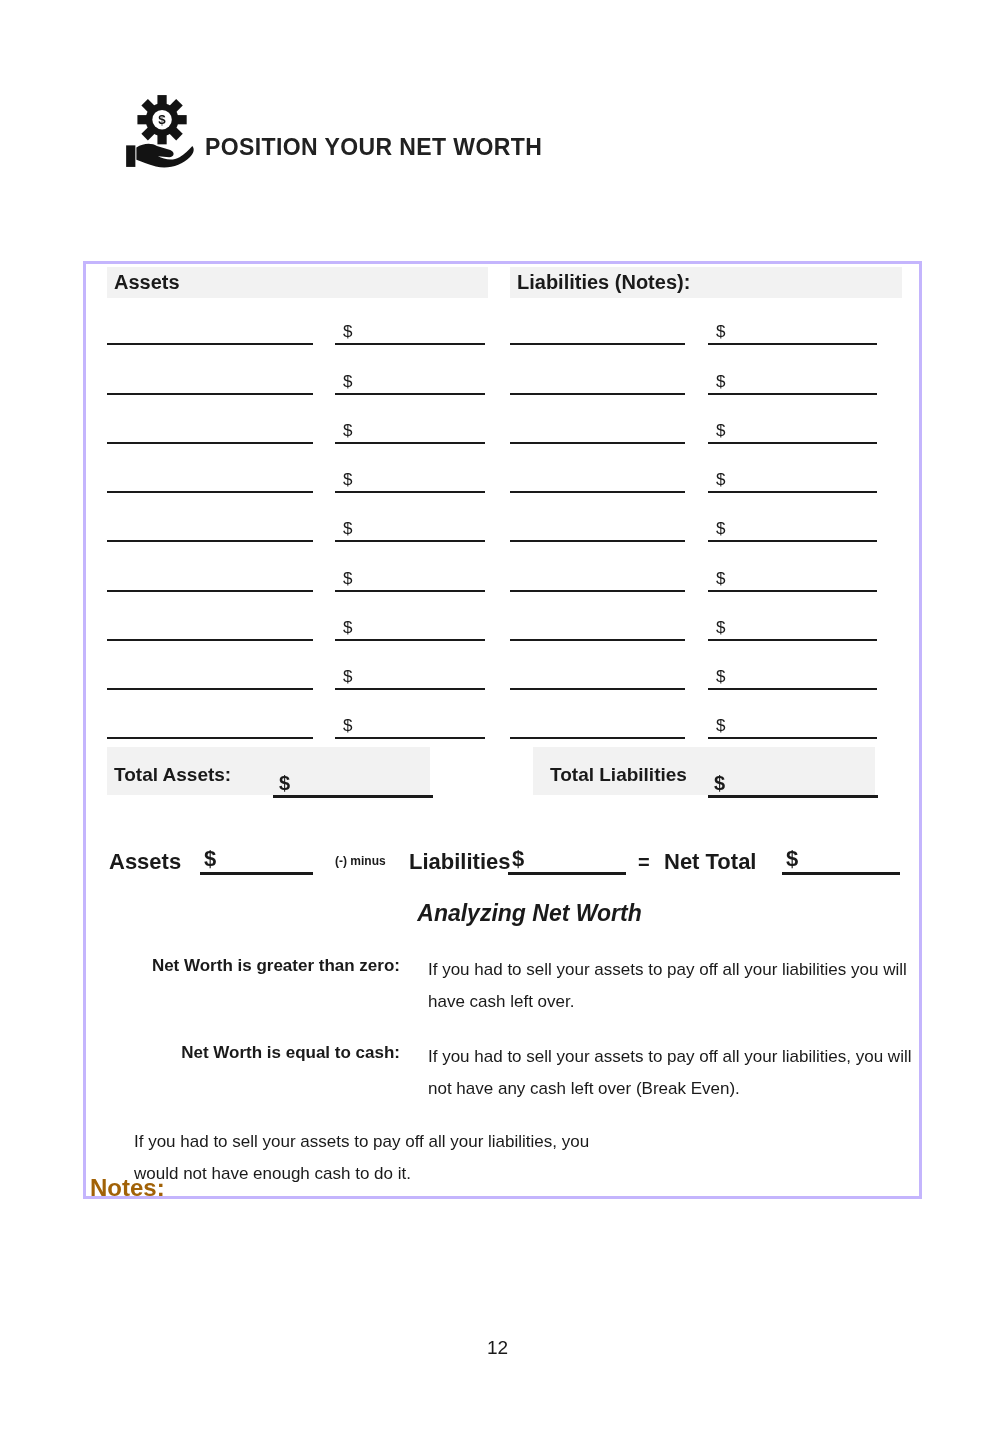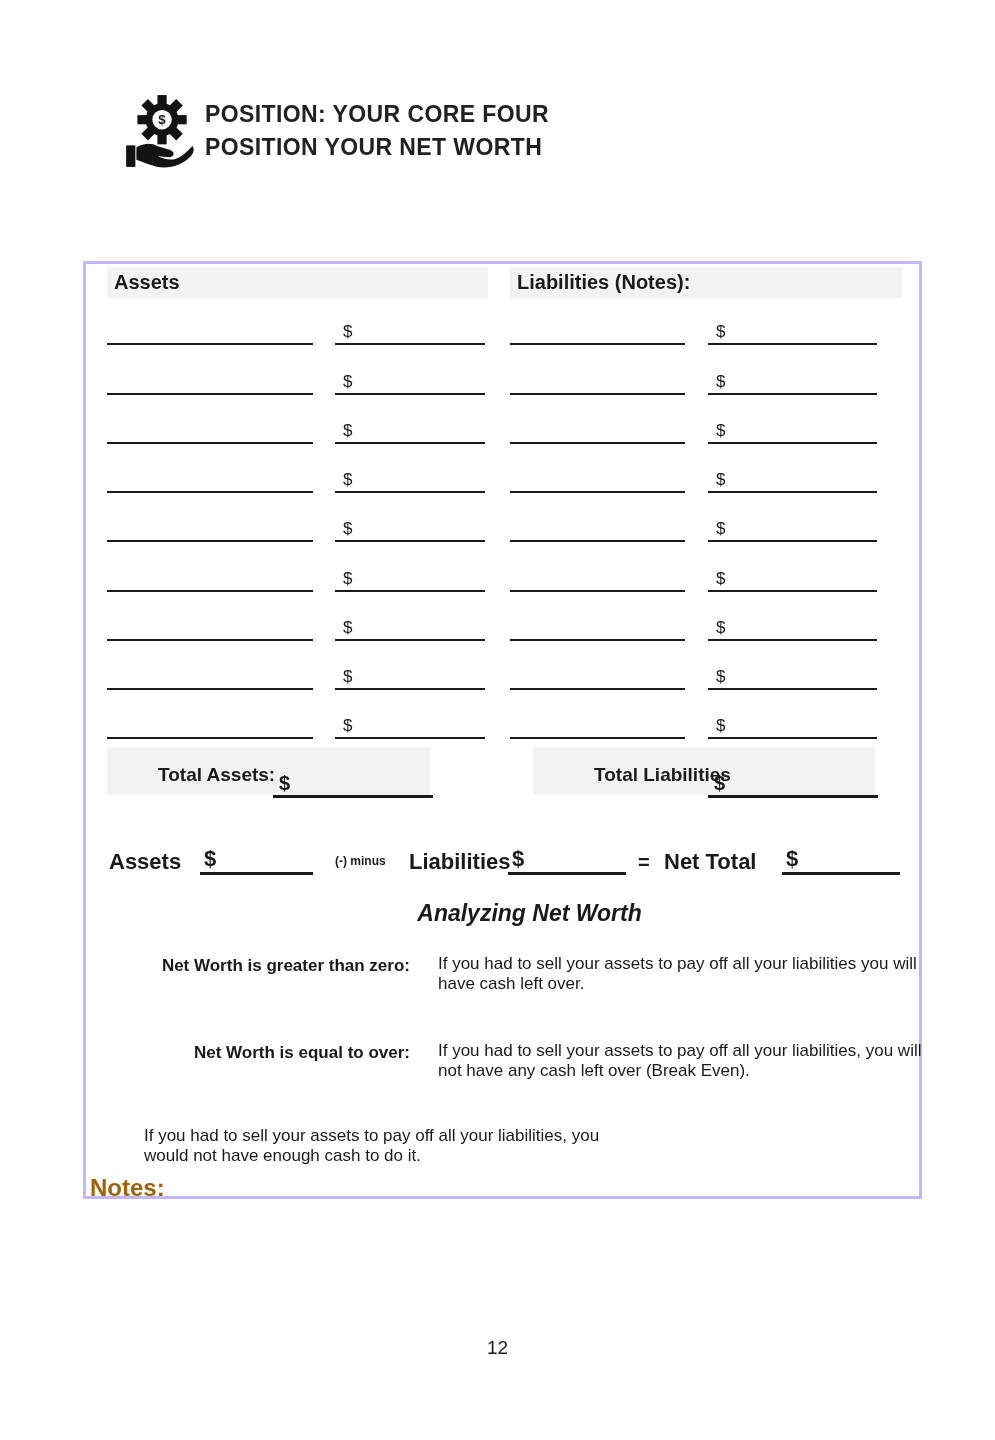--- a/index.html
+++ b/index.html
@@ -24,21 +24,21 @@
   .name-a{left:21px;width:206px;height:30px;}
   .amt-a{left:249px;width:150px;}
   .name-l{left:424px;width:175px;height:30px;}
   .amt-l{left:622px;width:169px;}
   .amt{height:28px;display:flex;align-items:flex-end;}
   .amt .ds{font-size:17px;line-height:22px;padding-left:8px;}
   
   .tband{position:absolute;top:483px;height:48px;background:#f2f2f2;}
   .tband-a{left:21px;width:323px;}
   .tband-l{left:447px;width:342px;}
-  .tlabel{position:absolute;font-size:19px;font-weight:bold;top:500px;margin-left:44px;}
+  .tlabel{position:absolute;font-size:19px;font-weight:bold;top:500px;}
   .tlabel-a{left:28px;}
   .tlabel-l{left:464px;}
   .tline{position:absolute;border-bottom:3px solid #1a1a1a;height:32px;display:flex;align-items:flex-end;
          font-size:20px;font-weight:bold;top:499px;}
   .tline-a{left:187px;width:160px;}
   .tline-l{left:622px;width:170px;}
   .tline .ds{padding-left:6px;line-height:24px;}
   
   .formula{position:absolute;left:0;top:574px;width:100%;height:37px;}
   .fpiece{position:absolute;bottom:0;font-weight:bold;}
@@ -50,24 +50,24 @@
   .f-nw{left:578px;}
   .fline{position:absolute;bottom:0;border-bottom:3px solid #1a1a1a;height:30px;display:flex;align-items:flex-end;
          font-size:22px;font-weight:bold;}
   .fline .ds{padding-left:4px;line-height:26px;}
   .f-aline{left:114px;width:113px;}
   .f-lline{left:422px;width:118px;}
   .f-nwline{left:696px;width:118px;}
   
   .an-title{position:absolute;left:0;top:636px;width:100%;text-align:center;
             font-size:23px;font-weight:bold;font-style:italic;padding-left:27px;}
-  .an-item{position:absolute;left:16px;width:100%;display:flex;padding-left:14px;}
+  .an-item{position:absolute;left:6px;width:100%;display:flex;padding-left:14px;}
   .an-item.i0{top:690px;} .an-item.i1{top:777px;} .an-item.i2{top:862px;}
   .an-label{width:294px;text-align:right;font-size:17px;font-weight:bold;line-height:23px;flex:none;}
-  .an-text{margin-left:28px;width:490px;font-size:17px;line-height:20px;flex:none;}
+  .an-text{margin-left:28px;width:490px;font-size:17px;line-height:32px;flex:none;}
   
   .notes{position:absolute;left:90px;top:1174px;font-size:24px;font-weight:bold;color:#a16207;text-align:right;}
   .pagenum{position:absolute;left:0;top:1337px;width:100%;text-align:center;font-size:19px;}
 </style>
 </head>
 <body>
 
 <div class="page">
 
   <svg class="hdr-icon" viewBox="0 0 68 76" aria-hidden="true">
@@ -84,21 +84,20 @@
           <rect x="-4.5" y="-24" width="9" height="12" transform="rotate(315)"></rect>
         </g>
         <circle cx="0" cy="0" r="16"></circle>
         <circle cx="0" cy="0" r="9.5" fill="#ffffff"></circle>
         <text x="0" y="4.5" text-anchor="middle" font-size="13" font-weight="bold" fill="#131313" font-family="Liberation Sans, sans-serif">$</text>
       </g>
       <rect x="1" y="52" width="9" height="21"></rect>
       <path d="M11,54 C18,49.5 26,49.5 31,52.5 L44,56.5 C49,58.5 48,63.5 43,63.5 L32,62.5 C38,65.5 46,67.5 53,63.5 C58,60.5 62,56.5 65.5,52.5 C68,55.5 67,59.5 63,63.5 C55,71.5 42,75.5 30,72.5 C22,70.5 16,68 11,66 Z"></path>
     </g>
   </svg>
-  <div class="title-l1">POSITION: YOUR CORE FOUR</div>
   <div class="title-l2">POSITION YOUR NET WORTH</div>
 
   <section class="box">
 
     <div class="band band-a">Assets</div>
     <div class="band band-l">Liabilities (Notes):</div>
 
     <div class="rows-area" id="ws-rows">
         <div class="ws-row">
           <span class="blank name-a"></span>
@@ -243,21 +242,21 @@
       </span>
     </div>
 
     <div class="an-title">Analyzing Net Worth</div>
 
     <div class="an-item i0">
       <div class="an-label">Net Worth is greater than zero:</div>
       <div class="an-text">If you had to sell your assets to pay off all your liabilities you will have cash left over.</div>
     </div>
     <div class="an-item i1">
-      <div class="an-label">Net Worth is equal to over:</div>
+      <div class="an-label">Net Worth is equal to cash:</div>
       <div class="an-text">If you had to sell your assets to pay off all your liabilities, you will not have any cash left over (Break Even).</div>
     </div>
     <div class="an-item i2">
       <div class="an-text">If you had to sell your assets to pay off all your liabilities, you would not have enough cash to do it.</div>
     </div>
 
   </section>
 
   <div class="notes">Notes:</div>
   <div class="pagenum">12</div>

